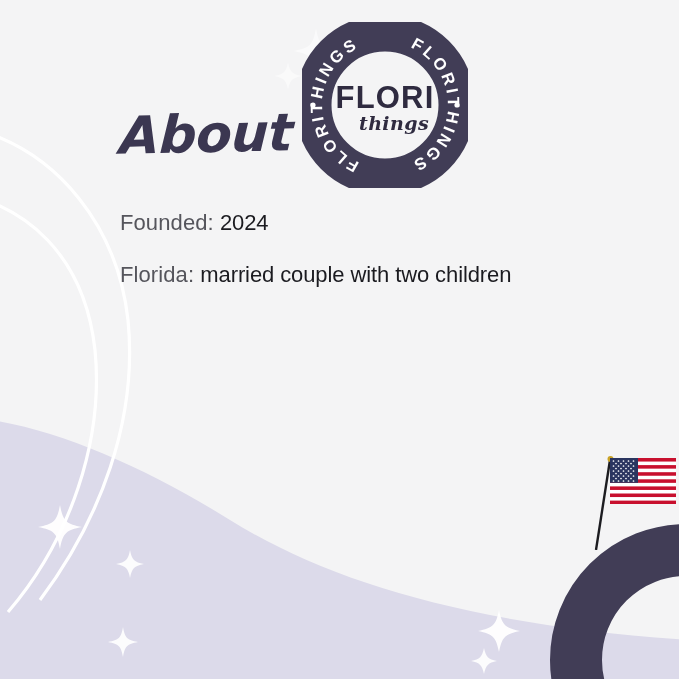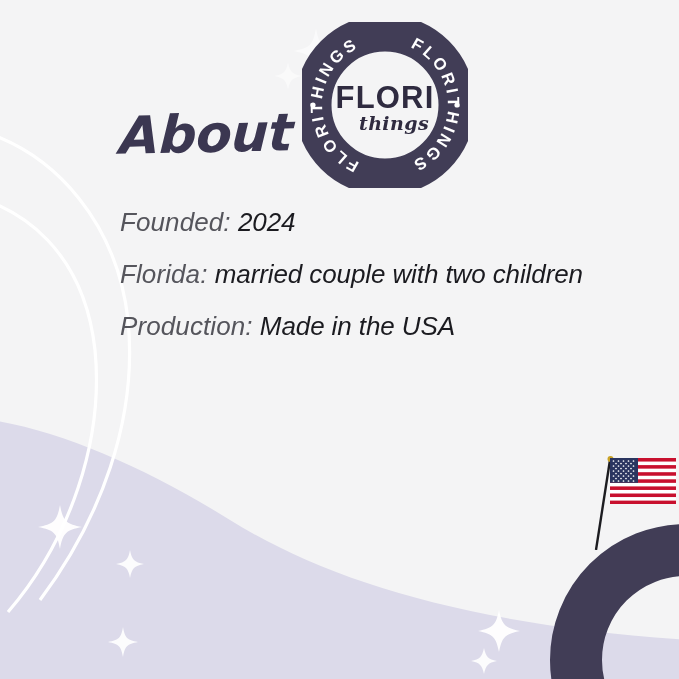--- a/index.html
+++ b/index.html
@@ -53,25 +53,24 @@
 
   
   .info-list {
     position: absolute;
     left: 120px;
     top: 208px;
     width: 520px;
   }
   .info-row {
     margin-bottom: 23px;
-    font-size: 26px;
+    font-size: 22px;
     line-height: 29px;
     padding-left: 88px;
     text-indent: -88px;
-    font-style: italic;
   }
   .info-row:last-child { margin-bottom: 0; }
   .info-label {
     color: #55555c;
     font-weight: 300;
     letter-spacing: 0.1px;
   }
   .info-value {
     color: #1b1b20;
     font-weight: 400;
@@ -154,24 +153,20 @@
       <span class="info-label">Founded:</span>
       <span class="info-value">2024</span>
     </div>
 
     <div class="info-row">
       <span class="info-label">Florida:</span>
       <span class="info-value">married couple with two children</span>
     </div>
 
 
-    <div class="info-row">
-      <span class="info-label">Production:</span>
-      <span class="info-value">Made in the USA</span>
-    </div>
 
 
   </div>
 
   <div class="flag-wrap">
     <svg width="92" height="100" viewBox="0 0 92 100" xmlns="http://www.w3.org/2000/svg">
 
       <line x1="22" y1="10" x2="8" y2="100" stroke="#1c1c20" stroke-width="2.4"></line>
 
       <circle cx="22.5" cy="9" r="3" fill="#c9a227"></circle>

